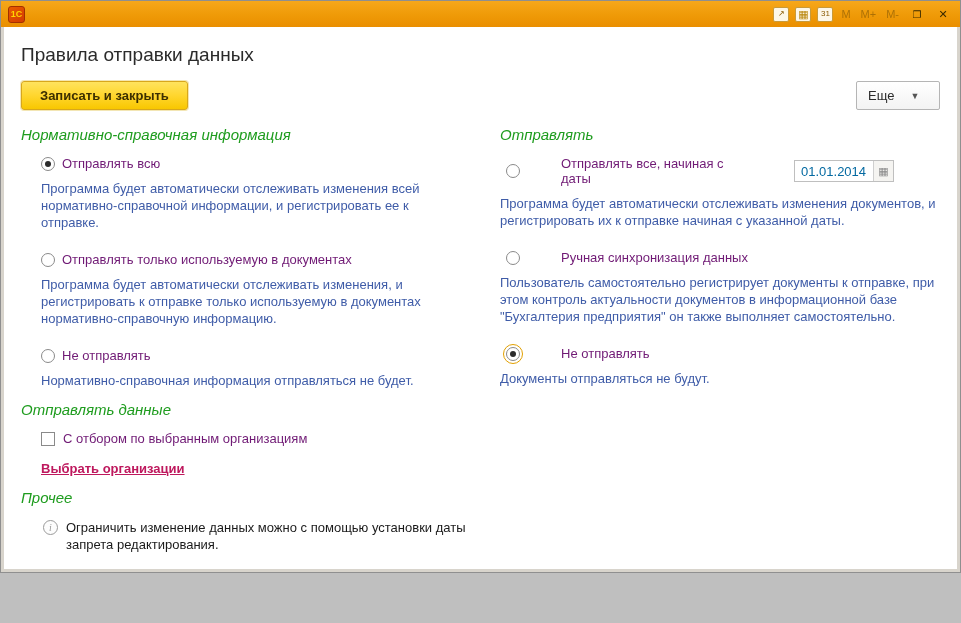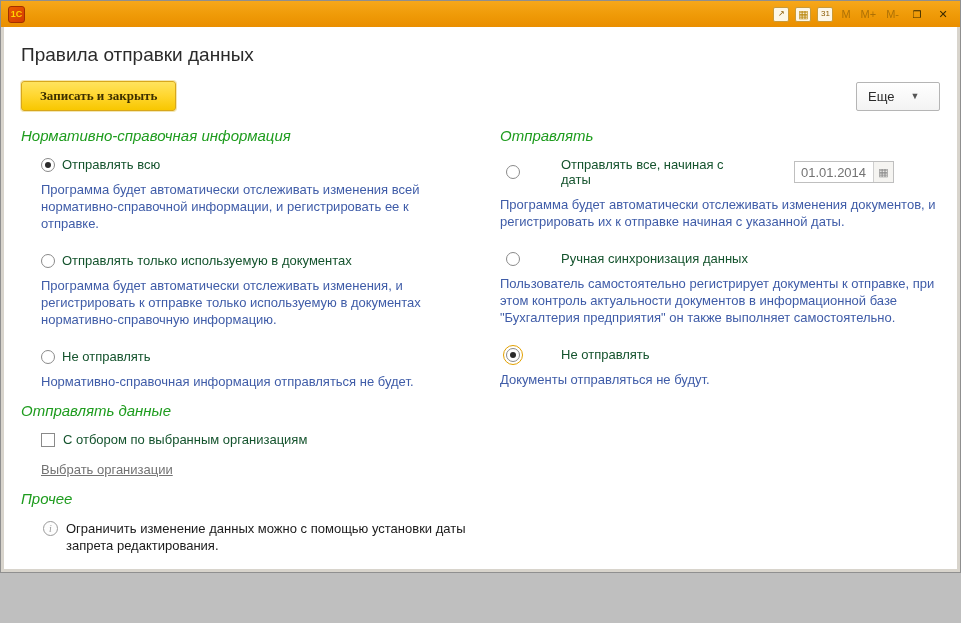--- a/index.html
+++ b/index.html
@@ -50,21 +50,20 @@
   }
   .page-title{ font-size:19px; font-weight:400; color:#2b2b2b; margin:7px 0 15px 0; }
 
   .toolbar{ display:flex; align-items:center; justify-content:space-between; margin-bottom:16px; }
   .btn-save{
     background:linear-gradient(180deg,#ffe35e 0%, #ffd62e 50%, #f8c700 100%);
     border:1px solid #d8a71c; border-radius:3px;
     font-size:13px; font-weight:bold; color:#3c2f00;
     padding:6px 18px; cursor:pointer;
     box-shadow:0 0 0 1px #f3e6b4;
-    font-family:Liberation Serif, serif;
   }
   .btn-more{
     background:linear-gradient(180deg,#ffffff,#f3f3f3);
     border:1px solid #b5b5b5; border-radius:2px;
     font-size:13px; color:#2b2b2b;
     padding:6px 11px; cursor:pointer;
     display:flex; align-items:center; gap:16px; min-width:84px;
   }
   .btn-more .arrow{ font-size:9px; color:#555; }
 
@@ -84,54 +83,54 @@
     width:14px; height:14px; border-radius:50%;
     border:1px solid #8a8a8a; background:#fff; flex:0 0 14px;
     position:relative;
   }
   .radio.checked::after{
     content:""; position:absolute; left:3px; top:3px;
     width:6px; height:6px; border-radius:50%; background:#2b2b2b;
   }
   .radio.focused{ outline:1px solid #e2a000; outline-offset:2px; }
 
-  .opt-label{ font-size:13px; color:#14532d; }
+  .opt-label{ font-size:13px; color:#701a75; }
 
   .desc{
     font-size:13px; line-height:17px; color:#3f5ca8;
     margin:9px 0 21px 20px; max-width:428px;
   }
   .col-right .desc{ margin-left:0; max-width:440px; }
   .desc.last{ margin-bottom:12px; }
 
   
   .opt-row.with-date{ width:388px; }
   .date-wrap{
     margin-left:auto; display:flex; align-items:stretch;
     border:1px solid #bfbfbf; background:#fff; height:22px;
   }
   .date-input{
     border:none; outline:none; width:78px; padding:0 6px;
     font-family:"Liberation Sans", sans-serif;
-    font-size:13px; color:#737373; background:#fff;
+    font-size:13px; color:#0369a1; background:#fff;
   }
   .date-cal{
     width:20px; border-left:1px solid #cfcfcf; background:#f5f4f1;
     display:flex; align-items:center; justify-content:center;
     font-size:11px; color:#8a8a8a; cursor:pointer;
   }
 
   
   .check-row{ display:flex; align-items:center; gap:8px; margin-left:20px; cursor:pointer; }
   .checkbox{
     width:14px; height:14px; border:1px solid #8a8a8a; background:#fff; flex:0 0 14px;
   }
 
   a.link{ font-size:13px; color:#0a58c4; text-decoration:underline; cursor:pointer; }
-  a.link.disabled{ color:#737373; }
+  a.link.disabled{ color:#be185d;font-weight:bold; }
   .link-row{ margin:13px 0 4px 20px; }
   .link-row.other{ margin:12px 0 0 45px; }
 
   
   .info-row{ display:flex; align-items:flex-start; gap:8px; margin-left:22px; margin-top:2px; }
   .info-icon{
     width:15px; height:15px; border-radius:50%;
     border:1px solid #9a9a9a; color:#9a9a9a; background:#fdfdfd;
     font-size:10px; font-family:"Liberation Serif", serif; font-style:italic;
     display:flex; align-items:center; justify-content:center; flex:0 0 15px;

